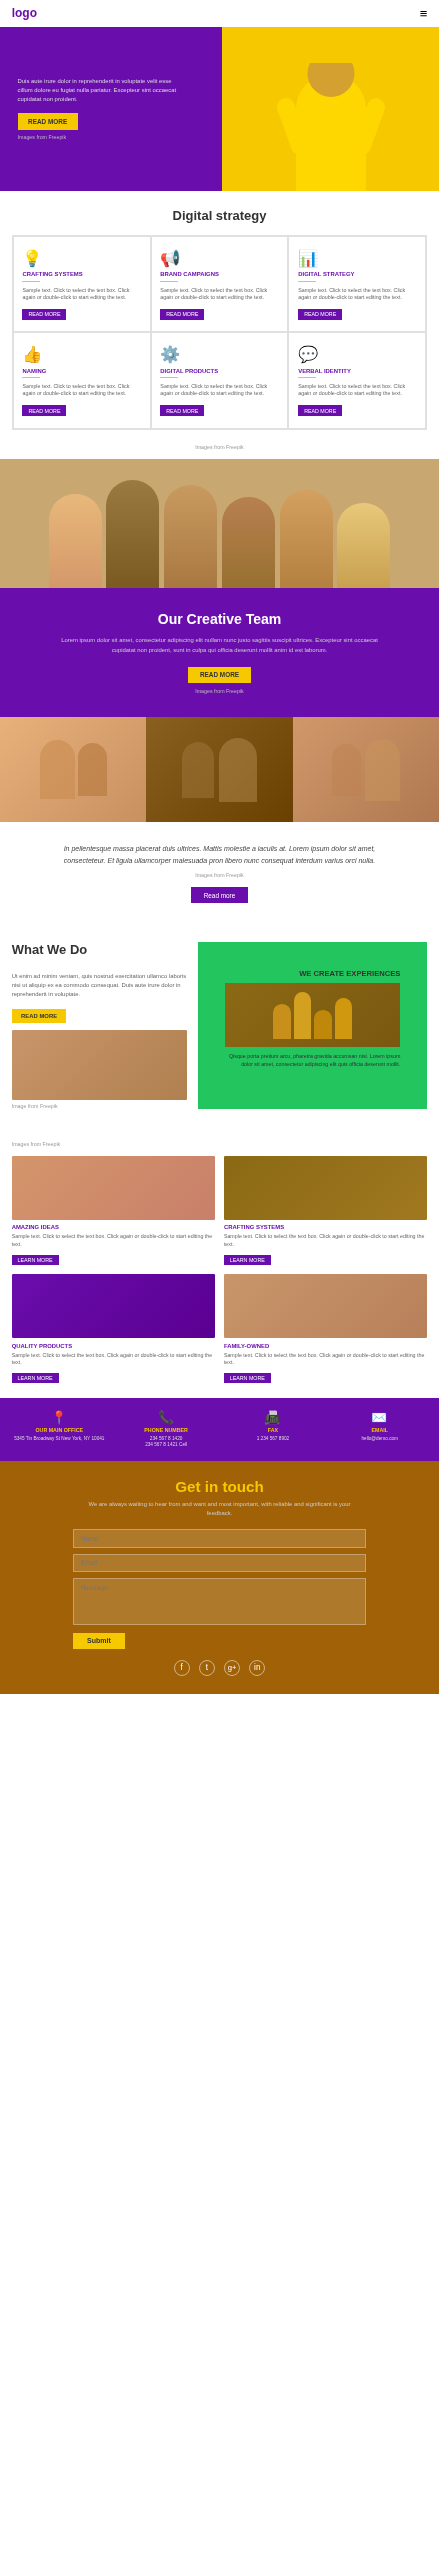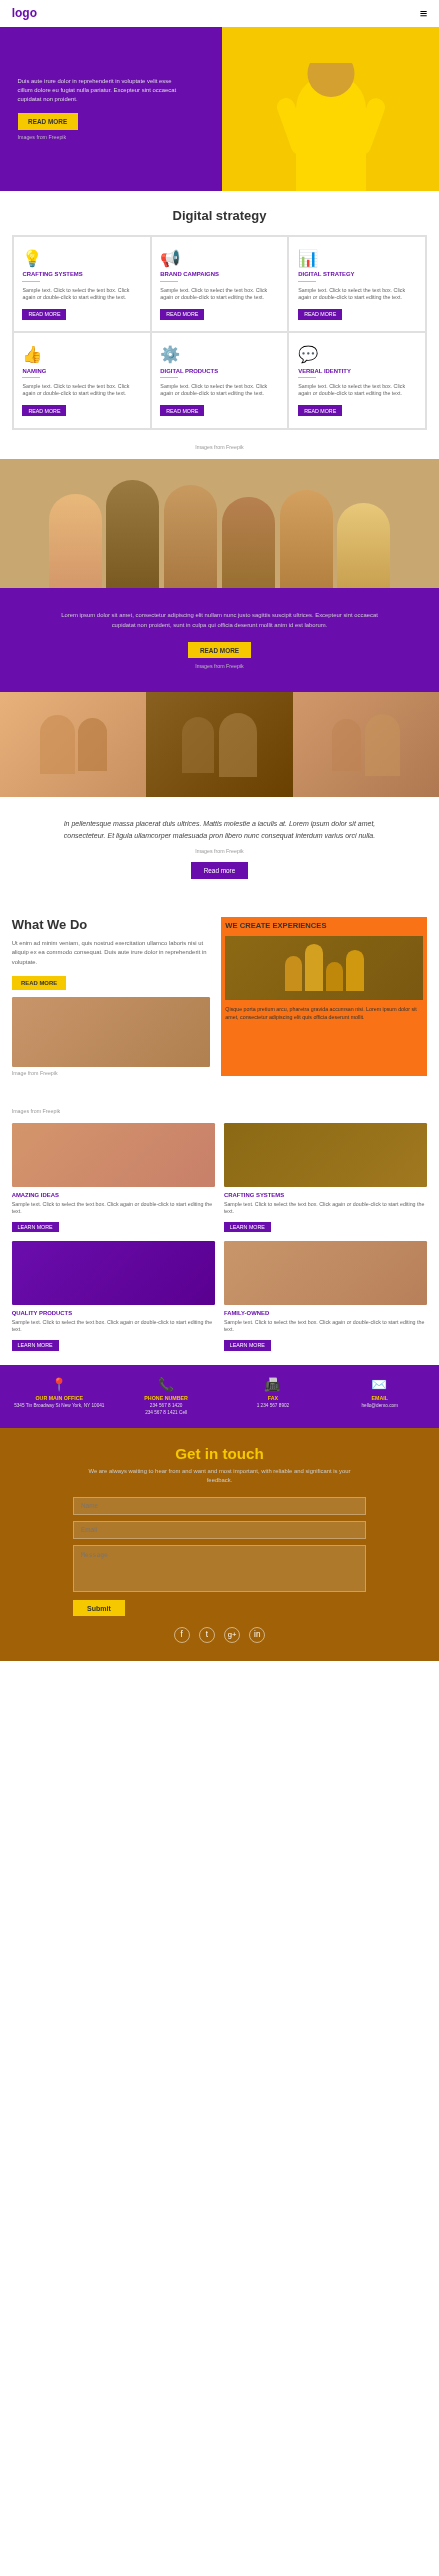--- a/index.html
+++ b/index.html
@@ -104,20 +104,21 @@
 <div style="width:100%;height:129px;background:#c8a870;display:flex;align-items:flex-end;justify-content:center;overflow:hidden;gap:4.7px;padding:0 11.7px;">
   <div style="width:53px;height:94px;border-radius:26px 26px 0 0;background:linear-gradient(180deg,#e8b87a,#d4986a);"></div>
   <div style="width:53px;height:108px;border-radius:26px 26px 0 0;background:linear-gradient(180deg,#9a7a40,#7a5a20);"></div>
   <div style="width:53px;height:103px;border-radius:26px 26px 0 0;background:linear-gradient(180deg,#c89a60,#a87840);"></div>
   <div style="width:53px;height:91px;border-radius:26px 26px 0 0;background:linear-gradient(180deg,#b88050,#987030);"></div>
   <div style="width:53px;height:98px;border-radius:26px 26px 0 0;background:linear-gradient(180deg,#d4a060,#b48040);"></div>
   <div style="width:53px;height:85px;border-radius:26px 26px 0 0;background:linear-gradient(180deg,#e8c87a,#c8a050);"></div>
 </div>
 
 <section class="creative-section">
+  <h2>Our Creative Team</h2>
   <p>Lorem ipsum dolor sit amet, consectetur adipiscing elit nullam nunc justo sagittis suscipit ultrices. Excepteur sint occaecat cupidatat non proident, sunt in culpa qui officia deserunt mollit anim id est laborum.</p>
   <button style="background:#f5c800;color:#333;border:none;padding:4.7px 11.7px;font-size:6.4px;cursor:pointer;font-weight:bold;">READ MORE</button>
   <div style="color:#bbb;font-size:5.3px;margin-top:4.7px;">Images from Freepik</div>
 </section>
 
 <div style="display:flex;width:100%;">
   <div style="flex:1;height:105px;background:linear-gradient(135deg,#e8b07a,#c89060);position:relative;">
     <div style="width:100%;height:100%;display:flex;align-items:center;justify-content:center;">
       <div style="width:35px;height:59px;background:rgba(200,140,80,0.6);border-radius:17.6px 17.6px 0 0;"></div>
       <div style="width:29px;height:53px;background:rgba(180,120,60,0.6);border-radius:14.6px 14.6px 0 0;margin-left:2.9px;"></div>
@@ -138,28 +139,28 @@
 </div>
 
 <section style="background:#fff;padding:20.5px 35px;text-align:center;">
   <p style="font-size:7px;line-height:1.7;color:#444;font-style:italic;max-width:340px;margin:0 auto;">In pellentesque massa placerat duis ultrices. Mattis molestie a iaculis at. Lorem ipsum dolor sit amet, consecteteur. Et ligula ullamcorper malesuada pron libero nunc consequat interdum varius orci nulla.</p>
   <div style="font-size:5.3px;color:#999;margin-top:5.9px;">Images from Freepik</div>
   <button style="background:#6a0dad;color:#fff;border:none;padding:4.7px 13px;font-size:6.4px;cursor:pointer;margin-top:8.8px;">Read more</button>
 </section>
 
 <section style="display:flex;padding:17.6px 11.7px;gap:11.7px;background:#fff;">
   <div style="flex:1;">
-    <h2 style="font-size:13px;font-weight:bold;color:#333;margin-bottom:7px;">What We Do</h2>
+    <h2 style="font-size:13px;font-weight:bold;color:#333;margin-bottom:15px;">What We Do</h2>
     <p style="font-size:5.9px;color:#666;line-height:1.6;margin-bottom:8.8px;">Ut enim ad minim veniam, quis nostrud exercitation ullamco laboris nisi ut aliquip ex ea commodo consequat. Duis aute irure dolor in reprehenderit in voluptate.</p>
     <button style="background:#f5c800;color:#333;border:none;padding:4.1px 9.4px;font-size:5.9px;cursor:pointer;font-weight:bold;">READ MORE</button>
     
     <div style="width:100%;height:70px;background:linear-gradient(135deg,#c8956a,#b08050);margin-top:7px;border-radius:1.2px;"></div>
     <div style="font-size:5.3px;color:#999;margin-top:2.9px;">Image from Freepik</div>
   </div>
-  <div style="flex:1;background:#f97316;padding:4px;">
+  <div style="flex:1;background:#22c55e;padding:27px;text-align:right;">
     <h3 style="font-size:7.6px;font-weight:bold;color:#333;margin-bottom:5.9px;text-transform:uppercase;">WE CREATE EXPERIENCES</h3>
     <div style="width:100%;height:64px;background:linear-gradient(135deg,#8b6914,#7a5810);margin-bottom:5.9px;display:flex;align-items:center;justify-content:center;">
       <div style="display:flex;gap:2.9px;align-items:flex-end;padding:2.9px;">
         <div style="width:17.6px;height:35px;background:#c8901a;border-radius:8.8px 8.8px 0 0;"></div>
         <div style="width:17.6px;height:47px;background:#d4a020;border-radius:8.8px 8.8px 0 0;"></div>
         <div style="width:17.6px;height:29px;background:#c0880a;border-radius:8.8px 8.8px 0 0;"></div>
         <div style="width:17.6px;height:41px;background:#d0980e;border-radius:8.8px 8.8px 0 0;"></div>
       </div>
     </div>
     <p style="font-size:5.3px;color:#333;line-height:1.5;">Qisque porta pretium arcu, pharetra gravida accumsan nisi. Lorem ipsum dolor sit amet, consectetur adipiscing elit quis officia deserunt mollit.</p>

